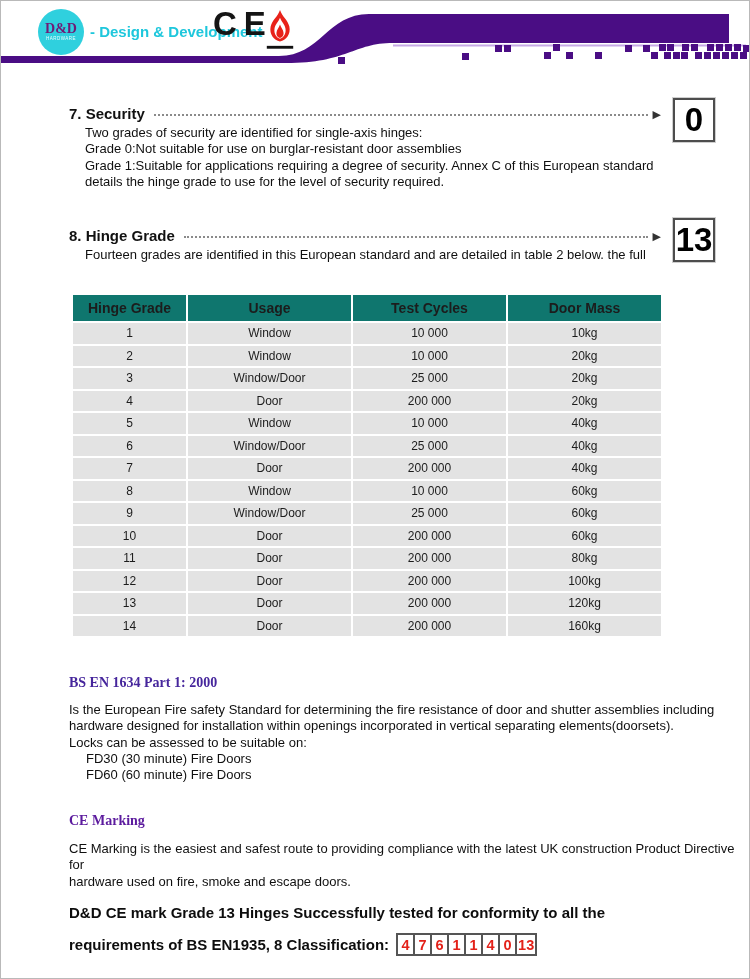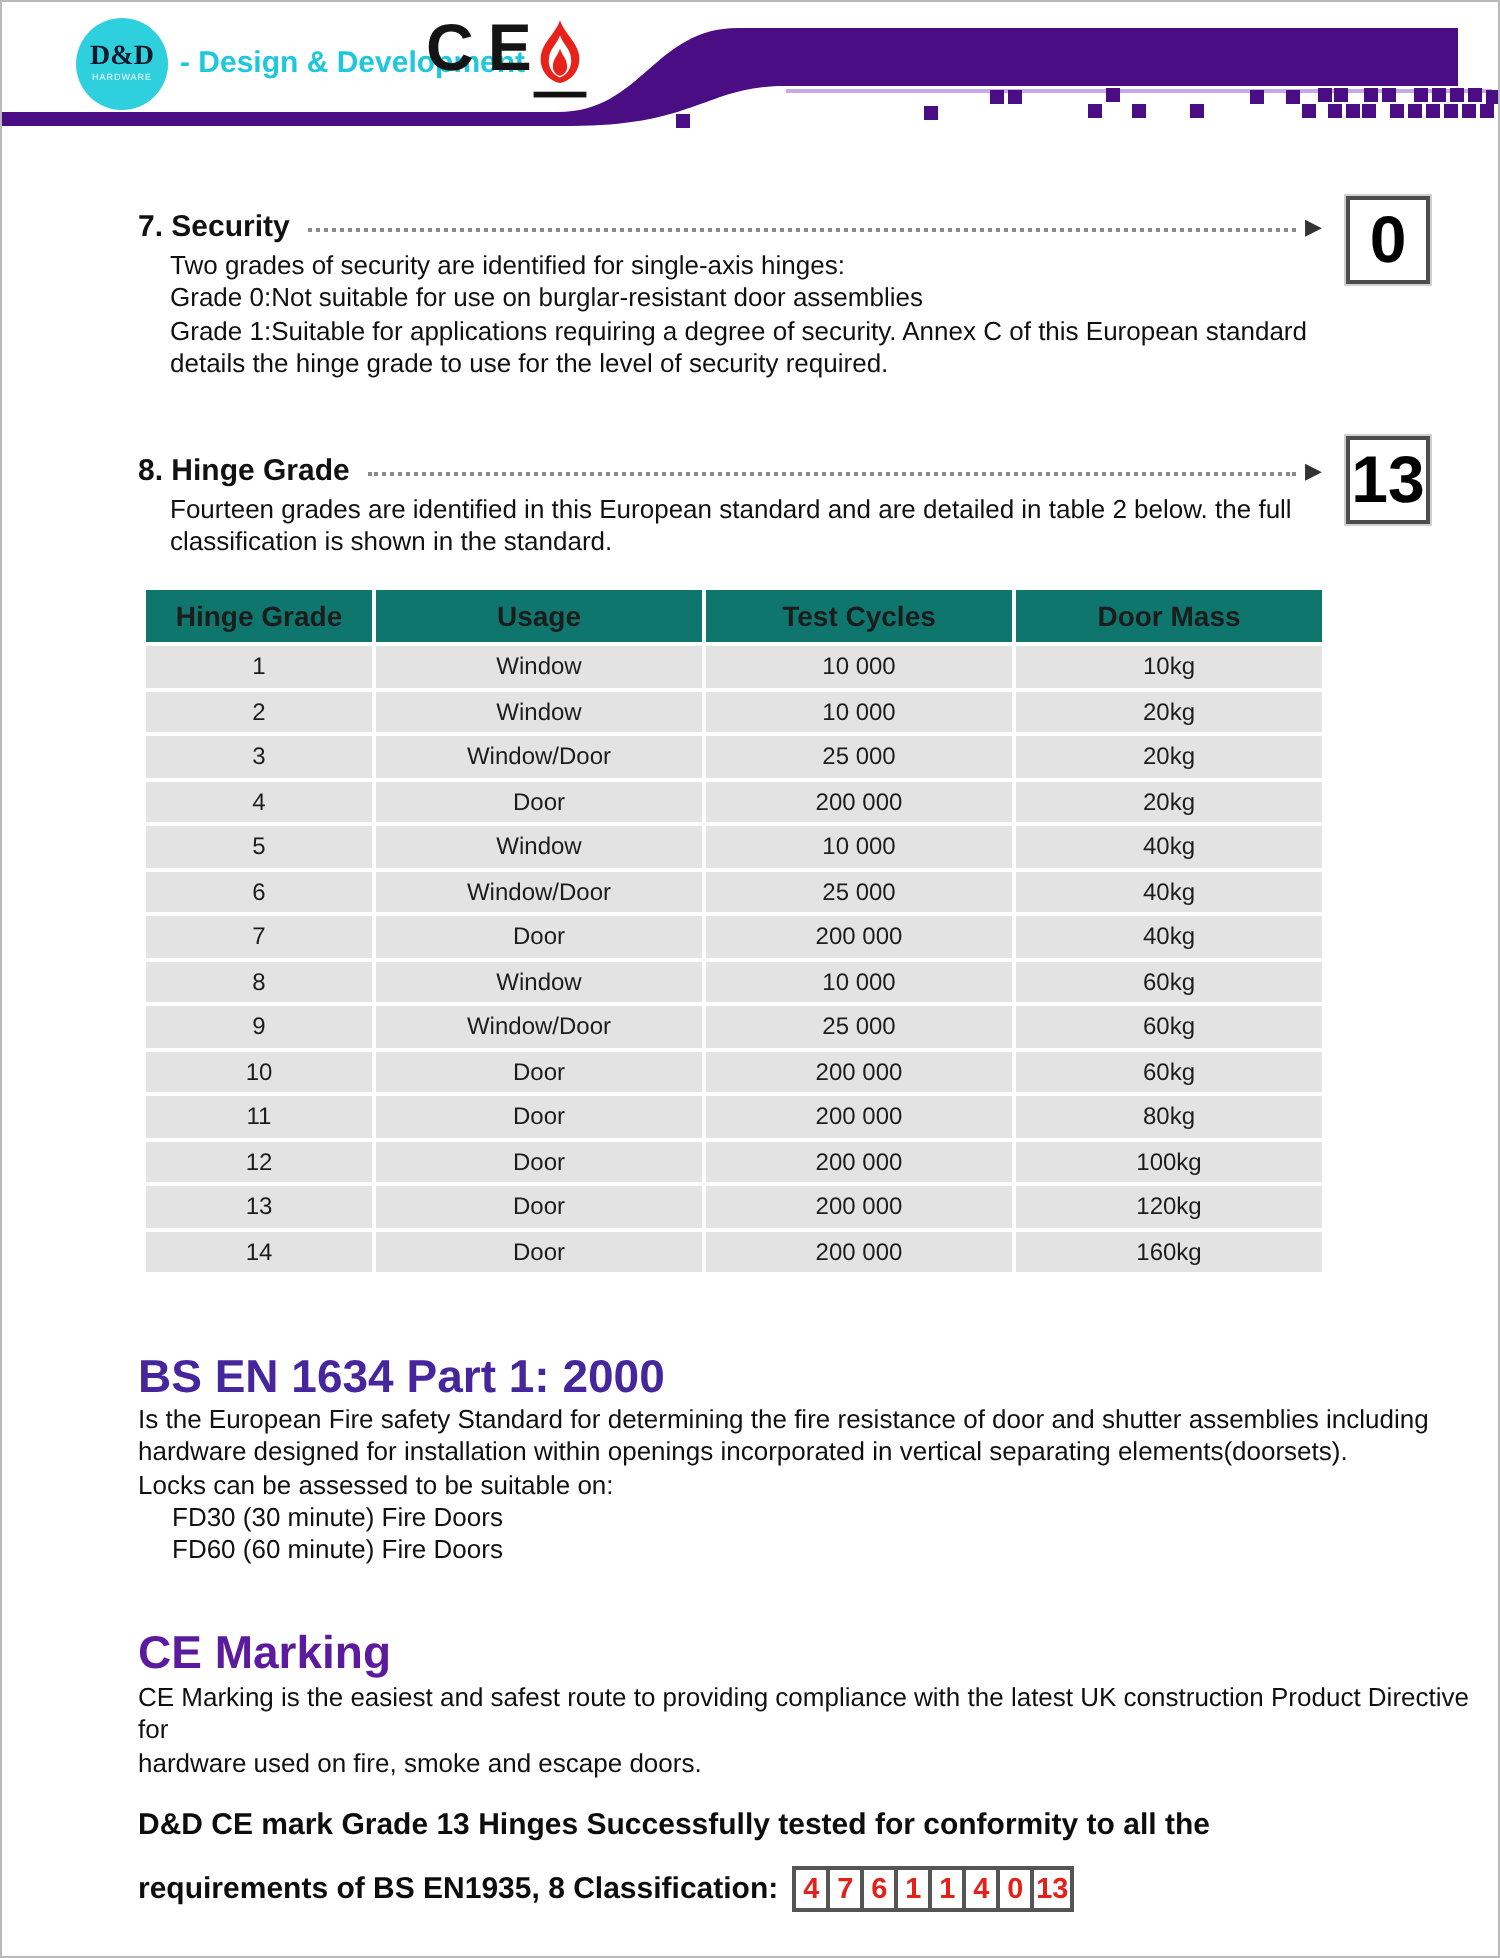--- a/index.html
+++ b/index.html
@@ -7,21 +7,21 @@
     position:relative;width:748px;height:977px;margin:0 auto;
     background:#fff;border:1px solid #b9b9b9;overflow:hidden;
     font-family:"Liberation Sans", sans-serif;color:#111;
   }
   
   .swoosh{position:absolute;left:0;top:0;width:750px;height:70px;}
   .logo-circle{
     position:absolute;left:37px;top:8px;width:46px;height:46px;border-radius:50%;
     background:#2fd0de;display:flex;flex-direction:column;align-items:center;justify-content:center;
   }
-  .logo-dd{font-family:"Liberation Serif", serif;font-weight:bold;font-size:14px;color:#0f172a;line-height:14px;}
+  .logo-dd{font-family:"Liberation Serif", serif;font-weight:bold;font-size:14px;color:#701a75;line-height:14px;}
   .logo-sub{font-size:4.5px;color:#eafcff;letter-spacing:.5px;line-height:6px;}
   .tagline{position:absolute;left:89px;top:22px;font-size:15px;font-weight:bold;color:#1ec7dc;}
   .ce-mark{position:absolute;left:212px;top:4px;font-size:33px;font-weight:600;color:#141414;letter-spacing:7px;}
   .flame{position:absolute;left:261px;top:8px;}
   .banner-title{
     position:absolute;left:368px;top:13px;width:360px;height:29px;
     color:#fff;font-size:23px;line-height:29px;text-align:right;
     padding-right:0;box-sizing:border-box;padding-right:16px;
   }
   .sq{position:absolute;width:7px;height:7px;background:#4a0d84;}
@@ -45,21 +45,21 @@
   table.hinge th{
     background:#0f766e;font-size:14px;font-weight:bold;color:#1c1c1c;
     height:26px;text-align:center;padding:0;
   }
   table.hinge td{
     background:#e3e3e3;font-size:12px;color:#1c1c1c;height:20.5px;
     text-align:center;padding:0;
   }
   .col1{width:113px;} .col2{width:163px;} .col3{width:153px;} .col4{width:153px;}
   
-  .big-heading{position:absolute;left:68px;font-size:23px;font-weight:bold;}
+  .big-heading{position:absolute;left:68px;font-size:14px;font-weight:bold;font-family:Liberation Serif, serif;}
   .bs-color{color:#46269c;} .ce-color{color:#5c1b9e;}
   .indent{margin-left:17px;}
   
   .footer-line{position:absolute;left:68px;font-size:15px;font-weight:bold;color:#0d0d0d;}
   .class-row{display:flex;align-items:center;}
   .class-boxes{display:inline-flex;margin-left:7px;}
   .class-box{
     min-width:13px;height:19px;border:2px solid #555;margin-left:-2px;background:#fff;
     display:flex;align-items:center;justify-content:center;
     font-size:14.5px;font-weight:bold;color:#e32119;padding:0 1px;
@@ -136,21 +136,20 @@
     </div>
 
   <div class="sec-row" style="top:226px;">
     <span class="sec-heading">8. Hinge Grade</span>
     <span class="dots"></span>
     <span class="arrow">▶</span>
   </div>
   <div class="grade-box" style="top:217px;">13</div>
   <div class="body-block" style="left:84px;top:246px;">
       <div>Fourteen grades are identified in this European standard and are detailed in table 2 below. the full</div>
-      <div>classification is shown in the standard.</div>
     </div>
 
   <table class="hinge">
     <colgroup>
         <col class="col1">
         <col class="col2">
         <col class="col3">
         <col class="col4">
       </colgroup>
     <thead>

